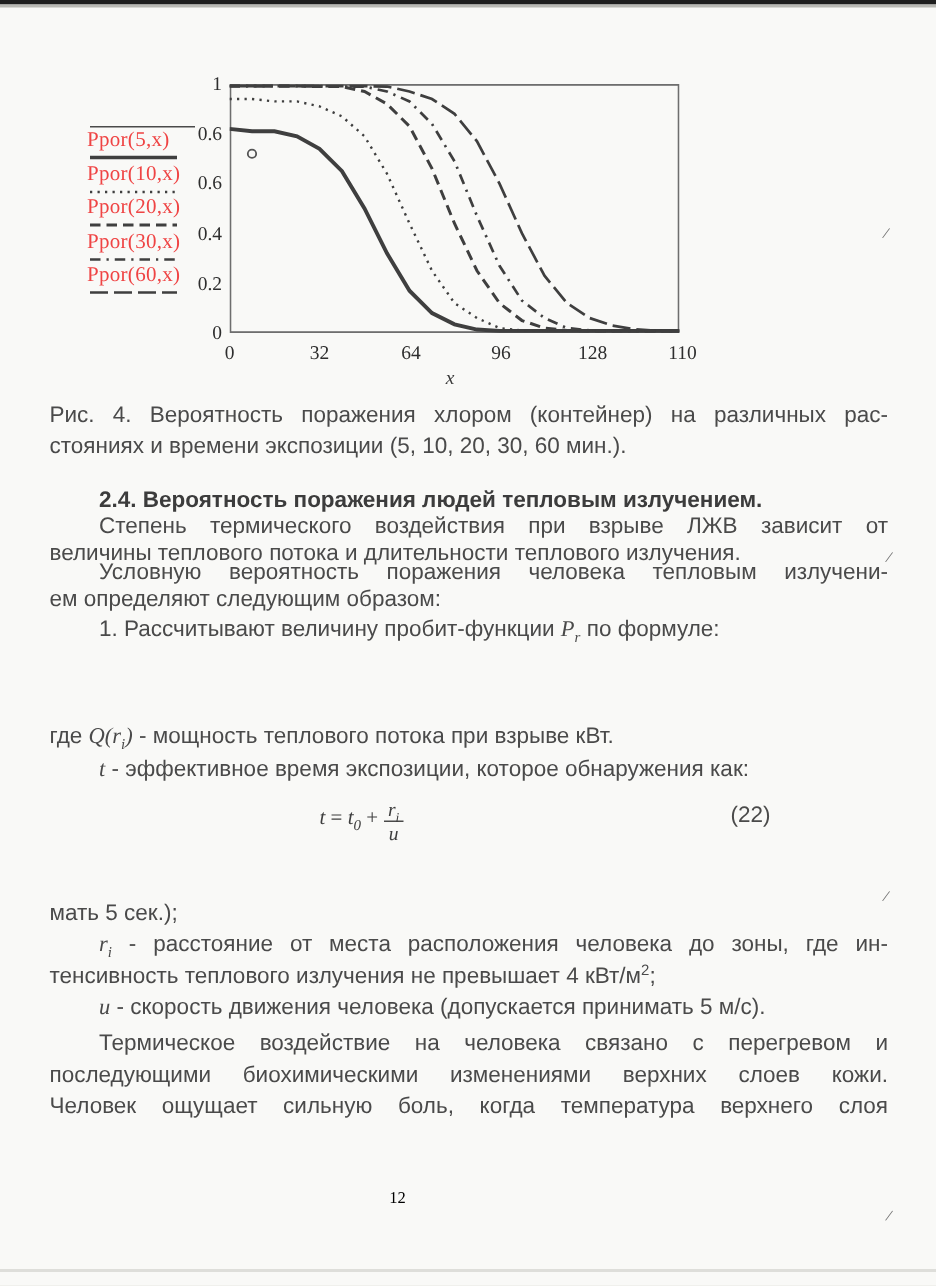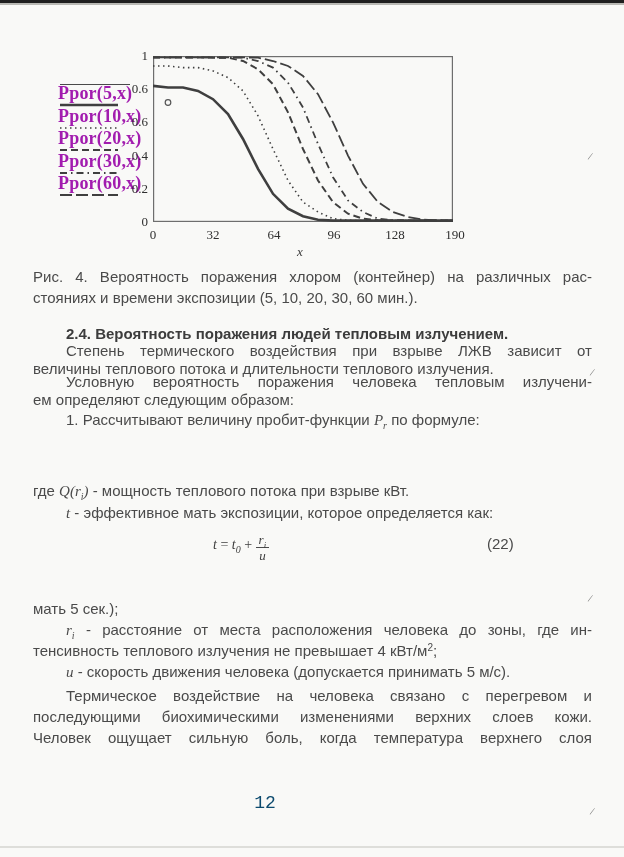--- a/index.html
+++ b/index.html
@@ -11,21 +11,21 @@
   .scan-top{position:absolute;top:0;left:0;width:624px;height:3px;background:#1f1f1f;}
   .scan-top2{position:absolute;top:3px;left:0;width:624px;height:2px;background:#b9b9b4;}
   .scan-bottom{position:absolute;top:846px;left:0;width:624px;height:2px;background:#dededa;}
   .edge-mark{position:absolute;font-size:11px;color:#6d6d6d;transform:rotate(18deg);font-family:"Liberation Serif",serif;}
 
   
   .figure{position:absolute;top:48px;left:0;width:624px;height:218px;}
   .legend{position:absolute;left:58px;top:36px;width:92px;}
   .legend-topline{width:70px;height:0;border-top:1.6px solid #4a4a4a;margin:0 0 2px 2px;}
   .legend-item{height:22.5px;}
-  .legend-label{font-family:"Liberation Serif",serif;font-size:18px;color:#a21caf;line-height:13px;letter-spacing:.2px;font-weight:bold;}
+  .legend-label{font-family:"Liberation Serif",serif;font-size:14px;color:#ef4444;line-height:13px;letter-spacing:.2px;}
   .legend-sample{display:block;margin-top:1px;}
   .plot-wrap{position:absolute;left:153px;top:8px;width:300px;height:166px;}
   .ytick{position:absolute;left:108px;width:40px;height:14px;line-height:14px;text-align:right;
          font-family:"Liberation Serif",serif;font-size:13px;color:#2e2e2e;}
   .xtick{position:absolute;top:180px;width:40px;height:14px;line-height:14px;text-align:center;
          font-family:"Liberation Serif",serif;font-size:13px;color:#2e2e2e;}
   .xlabel{position:absolute;top:196px;left:290px;width:20px;text-align:center;
           font-family:"Liberation Serif",serif;font-size:13px;font-style:italic;color:#3a3a3a;}
 
   
@@ -38,21 +38,21 @@
 
   
   .formula-row{position:absolute;left:0;width:624px;font-family:"Liberation Serif",serif;color:#3e3e3e;}
   .f18{font-size:15.5px;word-spacing:3px;}
   .bigp{font-size:24px;font-weight:400;vertical-align:-4px;}
   .eqnum{position:absolute;font-family:"Liberation Sans",sans-serif;font-size:15px;color:#4a4a4a;top:2px;}
   .frac{display:inline-block;text-align:center;vertical-align:-11px;line-height:1;}
   .frac .fnum{display:block;font-size:13px;padding:0 3px 1px 3px;}
   .frac .fden{display:block;font-size:13px;border-top:1px solid #4a4a4a;padding:1px 3px 0 3px;}
   .pagenum{position:absolute;top:793px;left:250px;width:30px;text-align:center;
-           font-family:Liberation Mono, monospace;font-size:18px;color:#0c4a6e;}
+           font-family:Liberation Serif, serif;font-size:11px;color:#000000;}
 </style>
 </head>
 <body>
 
 <div class="page">
   <div class="scan-top"></div>
   <div class="scan-top2"></div>
   <div class="scan-bottom"></div>
 
   <span class="edge-mark" style="top:150px;left:589px;">/</span>
@@ -112,40 +112,40 @@
           <polyline points="0.0,1.4 15.0,1.4 30.0,1.4 45.0,1.4 60.0,1.4 75.0,1.4 90.0,1.4 105.0,1.7 120.0,5.0 135.0,10.0 150.0,19.9 165.0,38.2 180.0,66.4 195.0,99.6 210.0,127.8 225.0,146.1 240.0,156.0 255.0,161.0 270.0,163.5 285.0,164.6 300.0,164.6" fill="none" stroke="#3f3f3f" stroke-width="1.8" stroke-dasharray="12 4"></polyline>
           <circle cx="15.0" cy="46.5" r="2.8" fill="none" stroke="#555" stroke-width="1.2"></circle>
         </svg>
     </div>
 
     <div class="xtick" style="left:133px;">0</div>
     <div class="xtick" style="left:193px;">32</div>
     <div class="xtick" style="left:254px;">64</div>
     <div class="xtick" style="left:314px;">96</div>
     <div class="xtick" style="left:375px;">128</div>
-    <div class="xtick" style="left:435px;">190</div>
+    <div class="xtick" style="left:435px;">110</div>
     <div class="xlabel">x</div>
   </div>
 
   <div class="ln j" style="left:33px;top:267px;width:559px;">Рис. 4. Вероятность поражения хлором (контейнер) на различных рас-</div>
   <div class="ln" style="left:33px;top:288px;">стояниях и времени экспозиции (5, 10, 20, 30, 60 мин.).</div>
 
   <div class="ln b" style="left:66px;top:324px;">2.4. Вероятность поражения людей тепловым излучением.</div>
 
   <div class="ln j" style="left:66px;top:341px;width:526px;">Степень термического воздействия при взрыве ЛЖВ зависит от</div>
   <div class="ln" style="left:33px;top:359px;">величины теплового потока и длительности теплового излучения.</div>
 
   <div class="ln j" style="left:66px;top:372px;width:526px;">Условную вероятность поражения человека тепловым излучени-</div>
   <div class="ln" style="left:33px;top:390px;">ем определяют следующим образом:</div>
 
   <div class="ln" style="left:66px;top:410px;"><span>1. Рассчитывают величину пробит-функции </span><span class="m">P</span><sub class="s">r</sub><span> по формуле:</span></div>
 
 
   <div class="ln" style="left:33px;top:481px;"><span>где </span><span class="m">Q(r</span><sub class="s">i</sub><span class="m">)</span><span> - мощность теплового потока при взрыве кВт.</span></div>
-  <div class="ln" style="left:66px;top:503px;"><span class="m">t</span><span> - эффективное мать экспозиции, которое определяется как:</span></div>
+  <div class="ln" style="left:66px;top:503px;"><span class="m">t</span><span> - эффективное время экспозиции, которое обнаружения как:</span></div>
 
   <div class="formula-row" style="top:533px;font-size:14px;">
     <span style="margin-left:213px;"><span class="m">t</span><span> = </span><span class="m">t</span><sub class="s">0</sub><span> + </span><span class="frac"><span class="fnum"><span class="m">r</span><sub class="s" style="font-size:9px;">i</sub></span><span class="fden"><span class="m">u</span></span></span></span>
     <span class="eqnum" style="left:487px;">(22)</span>
   </div>
 
   <div class="ln" style="left:33px;top:599px;">мать 5 сек.);</div>
   <div class="ln j" style="left:66px;top:620px;width:526px;"><span class="m">r</span><sub class="s">i</sub><span> - расстояние от места расположения человека до зоны, где ин-</span></div>
   <div class="ln" style="left:33px;top:641px;"><span>тенсивность теплового излучения не превышает 4 кВт/м</span><sup class="s">2</sup><span>;</span></div>
   <div class="ln" style="left:66px;top:662px;"><span class="m">u</span><span> - скорость движения человека (допускается принимать 5 м/с).</span></div>

